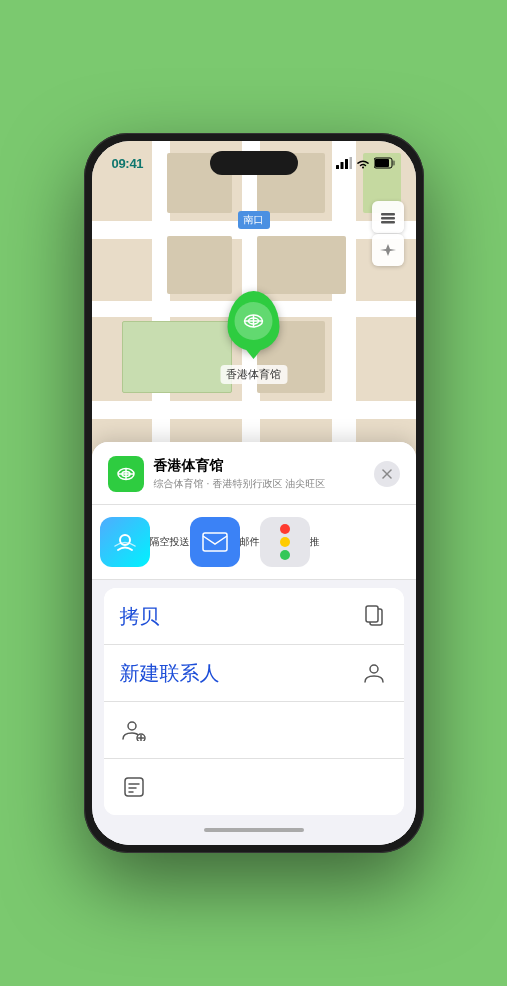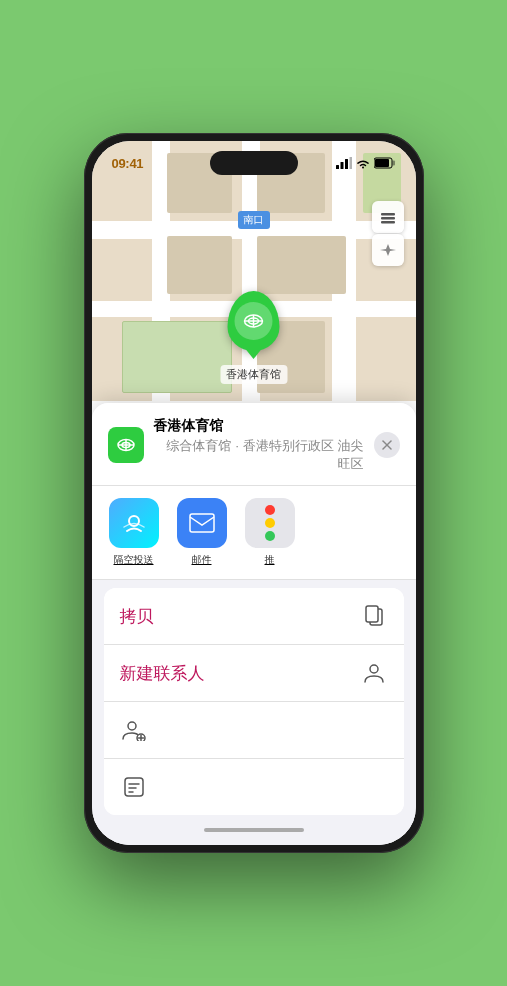--- a/index.html
+++ b/index.html
@@ -49,21 +49,21 @@
       height: 44px;
       display: flex;
       align-items: center;
       justify-content: space-between;
       padding: 0 20px;
       z-index: 50;
     }
     .status-time {
       font-size: 13px;
       font-weight: 600;
-      color: #a16207;
+      color: #0f766e;
       letter-spacing: -0.3px;
     }
     .status-icons {
       display: flex;
       align-items: center;
       gap: 4px;
     }
     .status-icons svg {
       fill: #000;
     }
@@ -222,24 +222,23 @@
     }
     .location-info {
       flex: 1;
     }
     .location-name {
       font-size: 14px;
       font-weight: 600;
       color: #000;
     }
     .location-subtitle {
-      font-size: 13px;
+      font-size: 10px;
       color: #888;
       margin-top: 2px;
-      text-align: right;
     }
     .close-btn {
       width: 26px;
       height: 26px;
       background: #e5e5ea;
       border-radius: 50%;
       display: flex;
       align-items: center;
       justify-content: center;
       cursor: pointer;
@@ -250,26 +249,24 @@
       background: #fff;
       padding: 12px 8px;
       display: flex;
       align-items: center;
       gap: 0;
       overflow-x: auto;
       border-bottom: 0.5px solid #e0e0e0;
     }
     .share-item {
       display: flex;
-      flex-direction: column;
-      align-items: center;
-      gap: 5px;
+      flex-direction: row;
+      align-items: center;
       min-width: 68px;
       cursor: pointer;
-      text-decoration: underline;
     }
     .share-icon-wrap {
       width: 50px;
       height: 50px;
       border-radius: 12px;
       display: flex;
       align-items: center;
       justify-content: center;
       position: relative;
     }
@@ -322,22 +319,22 @@
       justify-content: space-between;
       padding: 14px 16px;
       border-bottom: 0.5px solid #e0e0e0;
       cursor: pointer;
       background: #fff;
     }
     .action-item:last-child {
       border-bottom: none;
     }
     .action-label {
-      font-size: 17px;
-      color: #be185d;
+      font-size: 20px;
+      color: #1d4ed8;
     }
     .action-icon {
       width: 28px;
       height: 28px;
       display: flex;
       align-items: center;
       justify-content: center;
       color: #555;
     }
     

